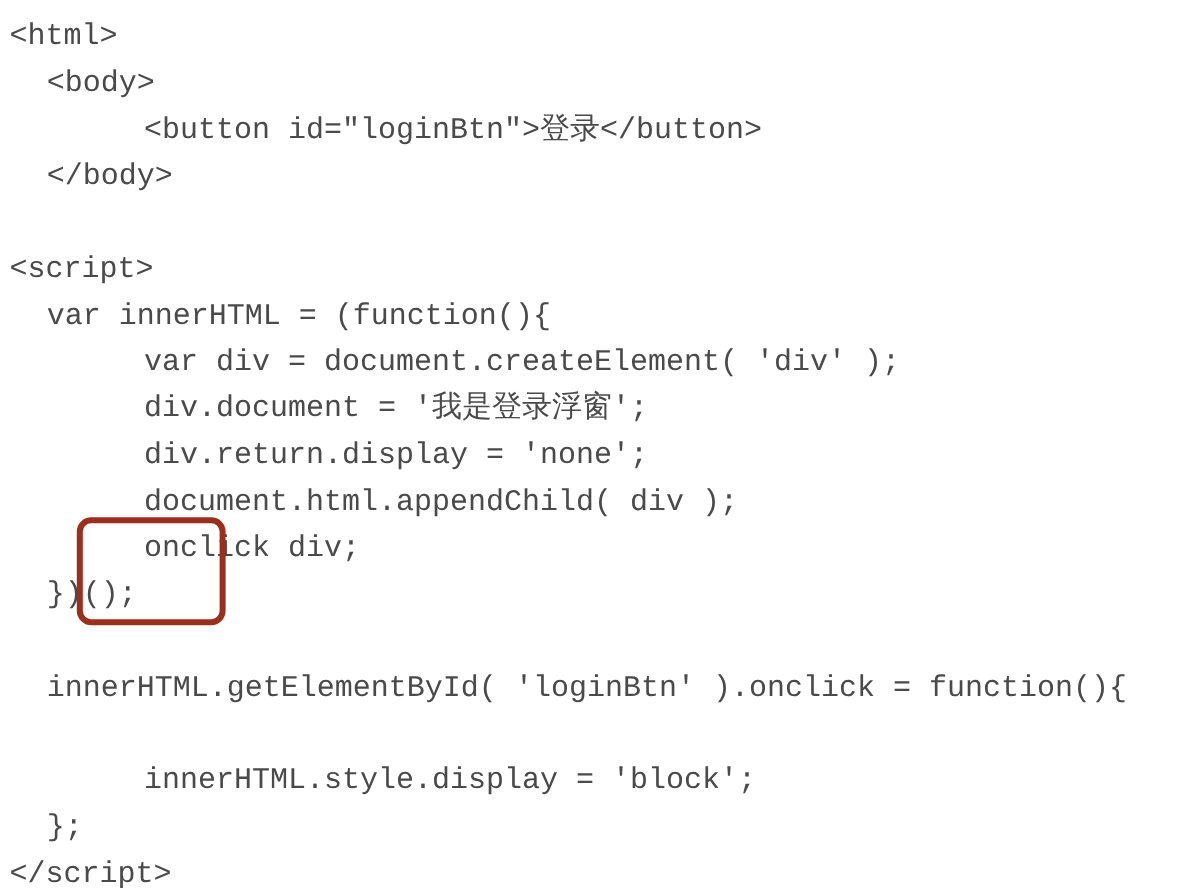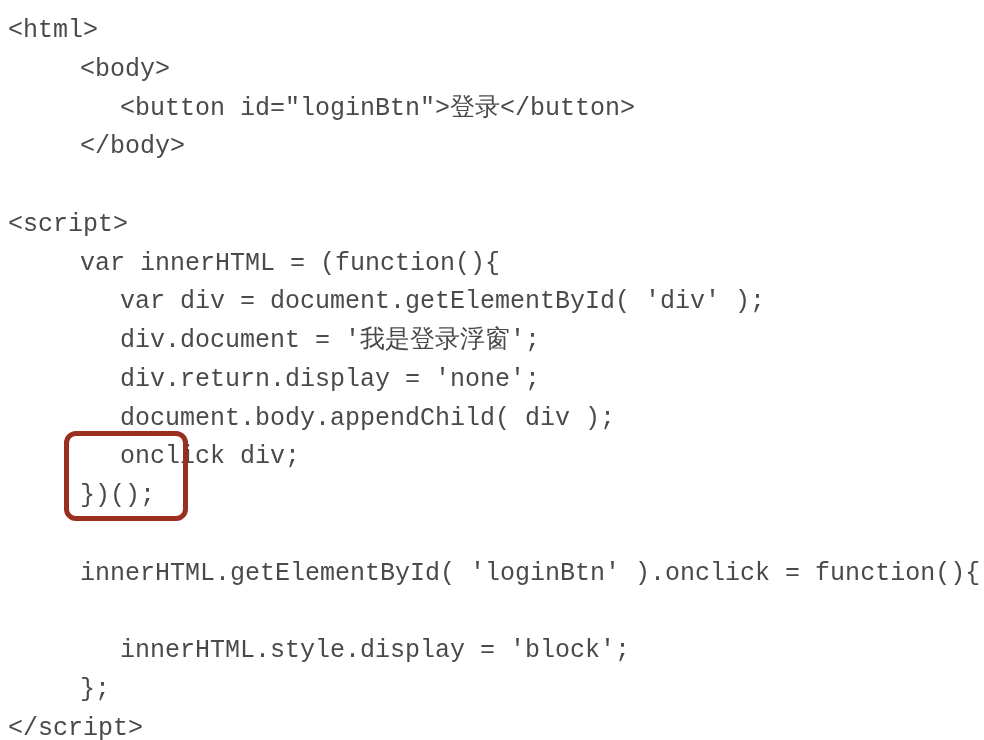--- a/index.html
+++ b/index.html
@@ -28,38 +28,38 @@
       border: 5px solid #9a2f1f;
       border-radius: 12px;
       pointer-events: none;
     }
     .box1 {
       left: 64px;
       top: 431px;
       width: 124px;
       height: 90px;
     }
-    .indent1 { margin-left: 72px; }
+    .indent1 { margin-left: 31px; }
     .indent2 { margin-left: 112px; }
     .blank-line { height: 1.55em; }
   </style>
 </head>
 <body>
 
 <pre class="code"><span>&lt;html&gt;</span>
 <span class="indent1">&lt;body&gt;</span>
 <span class="indent2">&lt;button id="loginBtn"&gt;登录&lt;/button&gt;</span>
 <span class="indent1">&lt;/body&gt;</span>
 <span class="blank-line"></span>
 <span>&lt;script&gt;</span>
 <span class="indent1">var innerHTML = (function(){</span>
-<span class="indent2">var div = document.getElementById( 'div' );</span>
+<span class="indent2">var div = document.createElement( 'div' );</span>
 <span class="indent2">div.document = '我是登录浮窗';</span>
 <span class="indent2">div.return.display = 'none';</span>
-<span class="indent2">document.body.appendChild( div );</span>
+<span class="indent2">document.html.appendChild( div );</span>
 <span class="indent2">onclick div;</span>
 <span class="indent1">})();</span>
 <span class="blank-line"></span>
 <span class="indent1">innerHTML.getElementById( 'loginBtn' ).onclick = function(){</span>
 <span class="blank-line"></span>
 <span class="indent2">innerHTML.style.display = 'block';</span>
 <span class="indent1">};</span>
 <span>&lt;/script&gt;</span>
 
 </pre>

